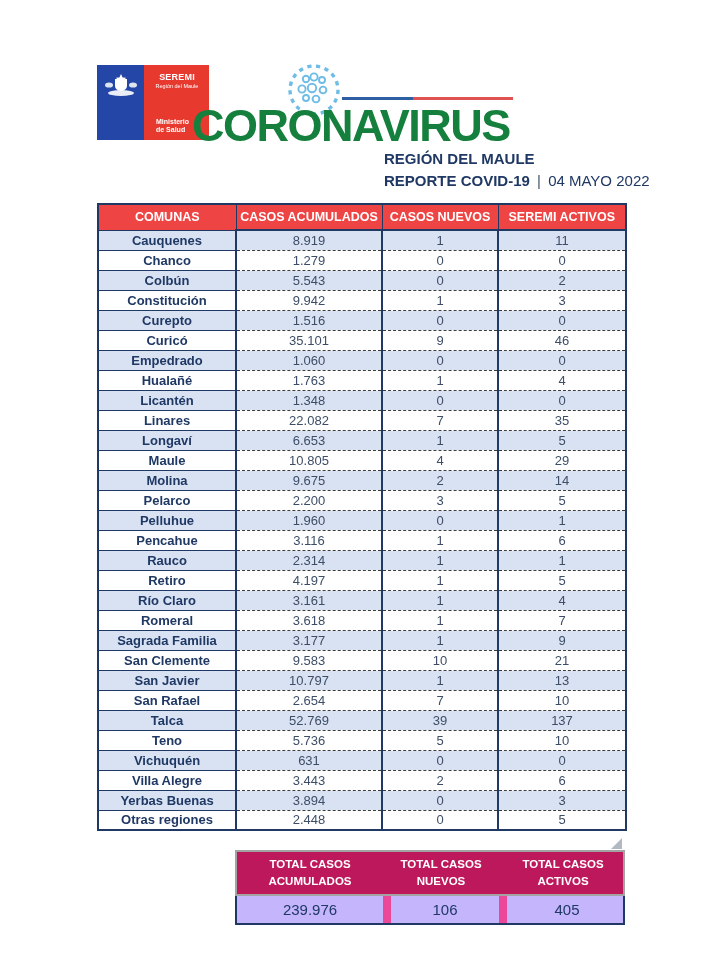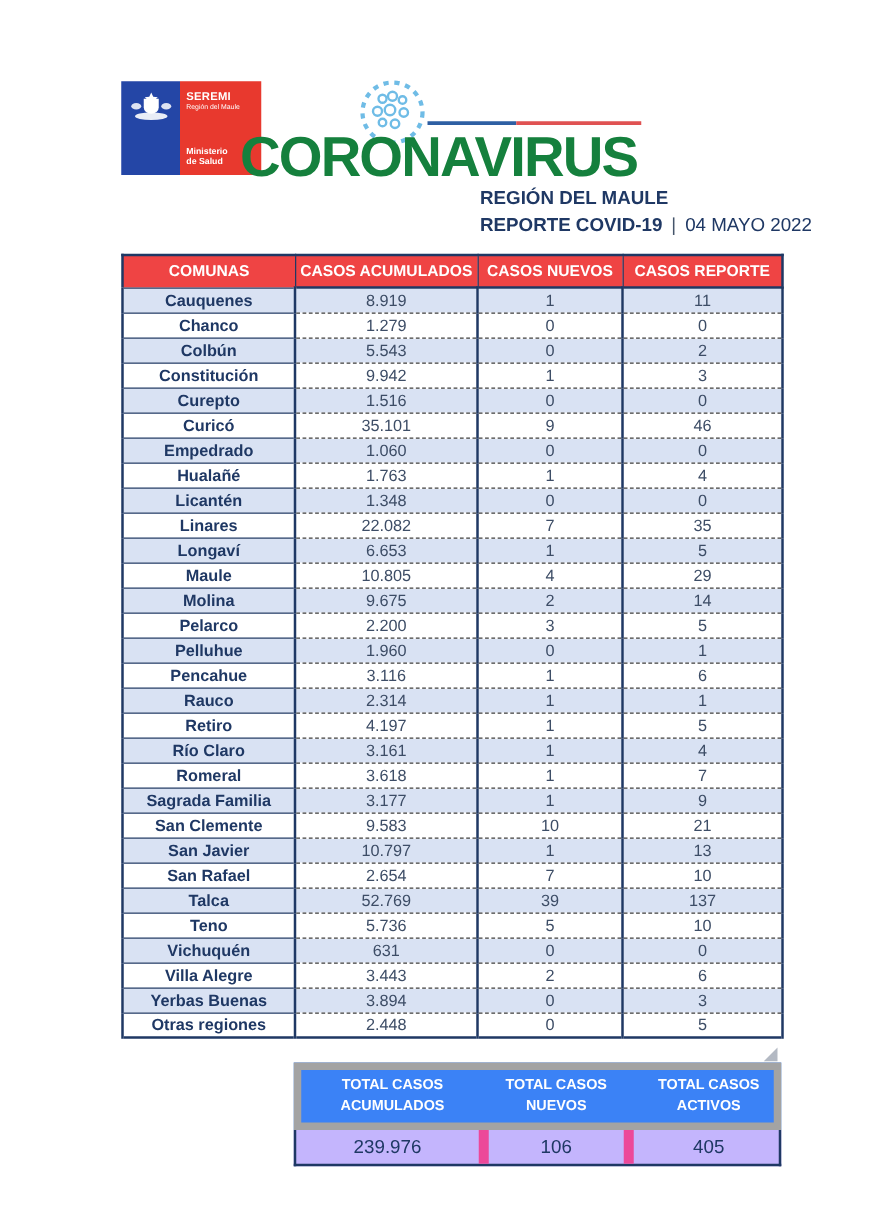--- a/index.html
+++ b/index.html
@@ -23,21 +23,21 @@
     width: 42%; height: 100%;
     background: #2446A6;
     display: flex; align-items: flex-start; justify-content: center;
     padding-top: 8px;
   }
   .logo-red {
     width: 58%; height: 100%;
     background: #E8392E;
     color: #ffffff;
     padding: 7px 4px 5px 5px;
-    display: flex; flex-direction: column;
+    display: flex; flex-direction: column; align-items: center;
   }
   .logo-seremi { font-size: 9px; font-weight: bold; letter-spacing: 0.2px; }
   .logo-region { font-size: 5.5px; margin-top: 1px; }
   .logo-ministerio { font-size: 7px; font-weight: bold; margin-top: auto; line-height: 1.25; width: 42px; }
   .emblem { color: #ffffff; }
 
   .virus-icon { position: absolute; left: 280px; top: 57px; z-index: 1; }
 
   .main-title {
     position: absolute; left: 192px; top: 100px; z-index: 2;
@@ -96,22 +96,22 @@
     border-bottom: 11px solid #a6adb9;
     opacity: 0.85;
   }
 
   
   .totals {
     position: absolute; left: 235px; top: 850px; width: 390px;
   }
   .totals-head {
     display: grid; grid-template-columns: 146px 116px 128px;
-    background: #3b82f6;
-    border: 6px solid #a3a3a3;
+    background: #be185d;
+    border: 2px solid #a3a3a3;
   }
   .totals-head .tcell {
     color: #ffffff; text-align: center;
     font-size: 11.5px; font-weight: bold;
     padding: 4px 0 5px 0; line-height: 1.45;
   }
   .totals-values {
     display: grid; grid-template-columns: 146px 116px 128px;
     background: #c4b5fd;
     border: 2px solid #1F3864; border-top: none;
@@ -184,21 +184,21 @@
       <col style="width:138px">
         <col style="width:146px">
         <col style="width:116px">
         <col style="width:128px">
     </colgroup>
     <thead>
       <tr>
         <th>COMUNAS</th>
         <th>CASOS ACUMULADOS</th>
         <th>CASOS NUEVOS</th>
-        <th>CASOS REPORTE</th>
+        <th>SEREMI ACTIVOS</th>
       </tr>
     </thead>
     <tbody>
         <tr>
       <td class="c-name">Cauquenes</td>
       <td class="c-num">8.919</td>
       <td class="c-num">1</td>
       <td class="c-num">11</td>
     </tr>
         <tr>

